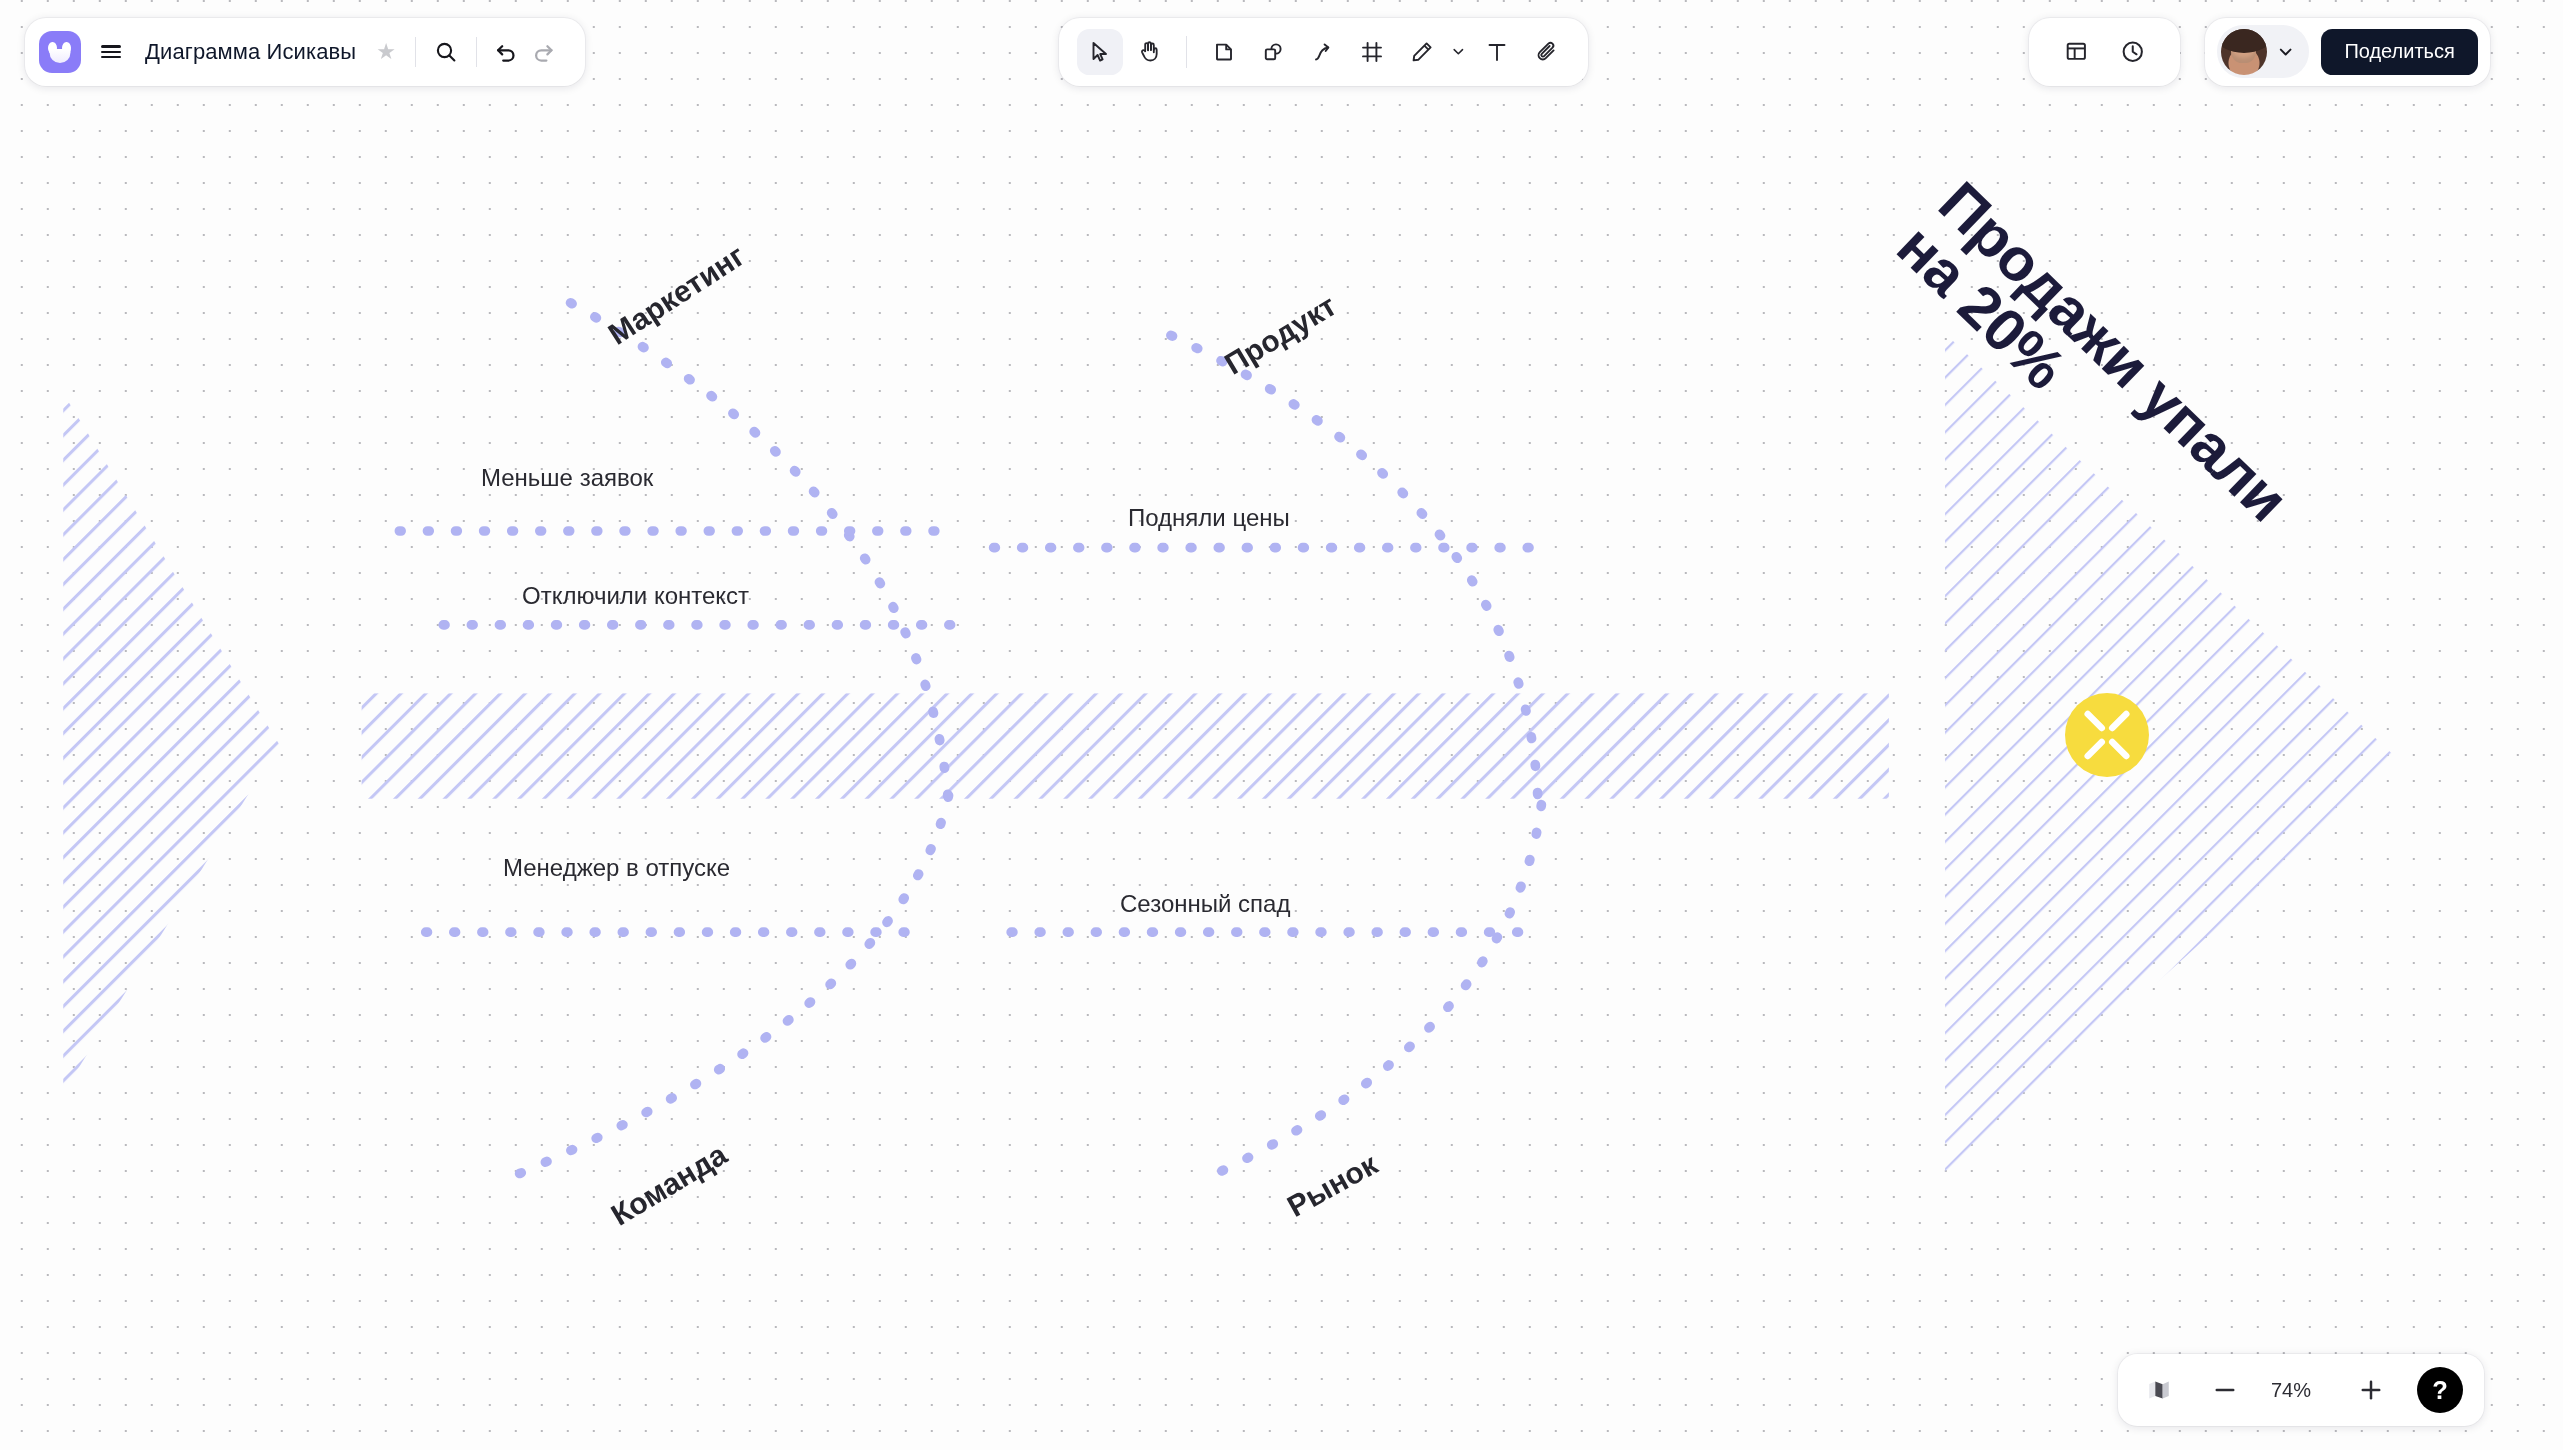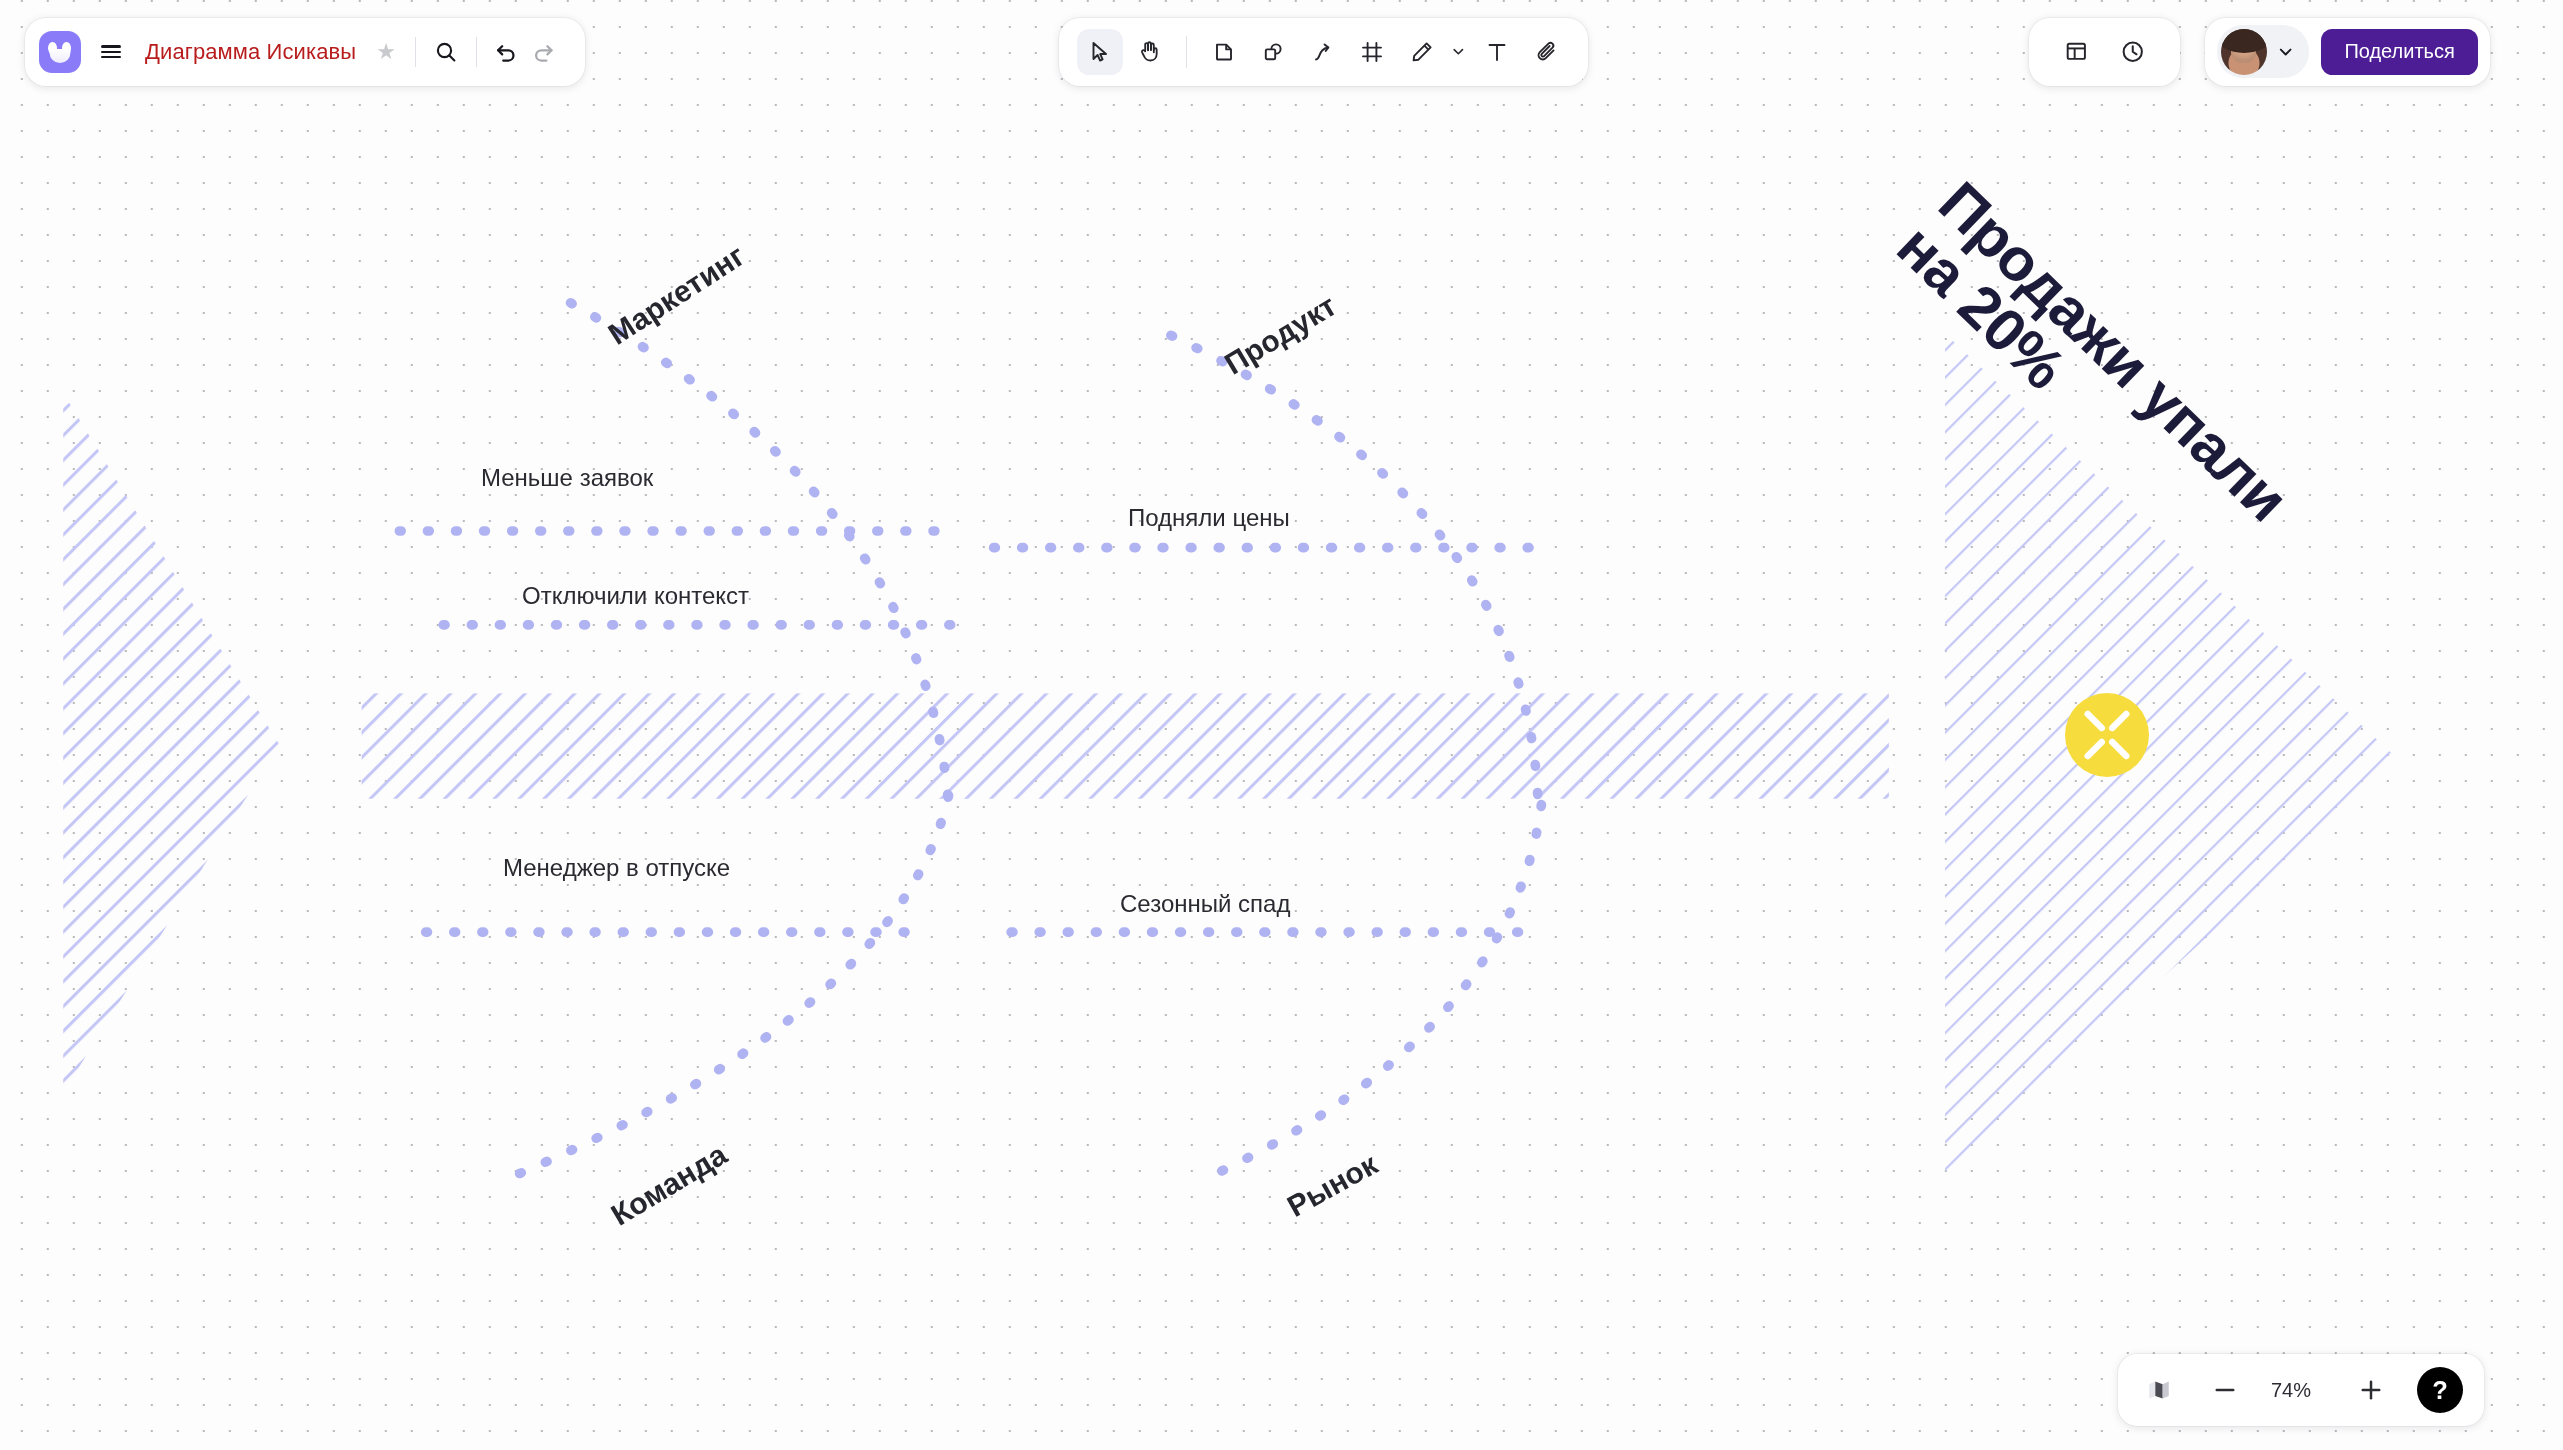--- a/index.html
+++ b/index.html
@@ -58,21 +58,21 @@
     bottom: 9.7px; width: 21px; height: 14px;
     border-radius: 0 0 12.3px 12.3px;
     background: linear-gradient(180deg,#ffffff 0%, #efecfe 100%);
   }
   #hamburger { width: 40px; height: 40px; margin-left: 10.5px; }
   #hamburger span {
     display:block; width: 19.3px; height: 2.1px; background: #16161c;
     border-radius: 1.8px; margin: 3px 0;
   }
   #doc-title {
-    font-size: 22px; color: #b91c1c; white-space: nowrap;
+    font-size: 22px; color: #0f172a; white-space: nowrap;
     margin-left: 14px; margin-right: 12.3px; letter-spacing: 0.1px;
   }
   #star-btn { width: 35px; height: 35px; font-size: 22px; color: #c9cace; }
   #tb-sep1, #tb-sep2 { height: 30px; margin: 0 11.4px; }
   .t-icon { width: 37px; height: 37px; }
 
   
   #toolbar {
     position: absolute; left: 1059px; top: 17.6px;
     height: 68px; border-radius: 21px;
@@ -116,21 +116,21 @@
     width: 24.6px; height: 26px; border-radius: 50% 50% 44% 44%;
     background: #d2a183;
     box-shadow: inset 0 -5.3px 4.4px rgba(0,0,0,.12);
   }
   #avatar::before {
     content:""; position:absolute; left:-3.5px; top:-5.3px;
     width: 54px; height: 30px; border-radius: 50%;
     background: #3a2720; z-index: 2;
   }
   #share-btn {
-    background: #4c1d95; color: #ffffff;
+    background: #0f172a; color: #ffffff;
     font-size: 20px; padding: 0 23px; height: 46px;
     border-radius: 11.4px; display:flex; align-items:center;
     cursor: pointer; white-space: nowrap;
   }
 
   
   #zoombar {
     position: absolute; left: 2118px; top: 1354px;
     height: 72px; border-radius: 19.3px;
     display: flex; align-items: center; padding: 0 21px; gap: 26px;

